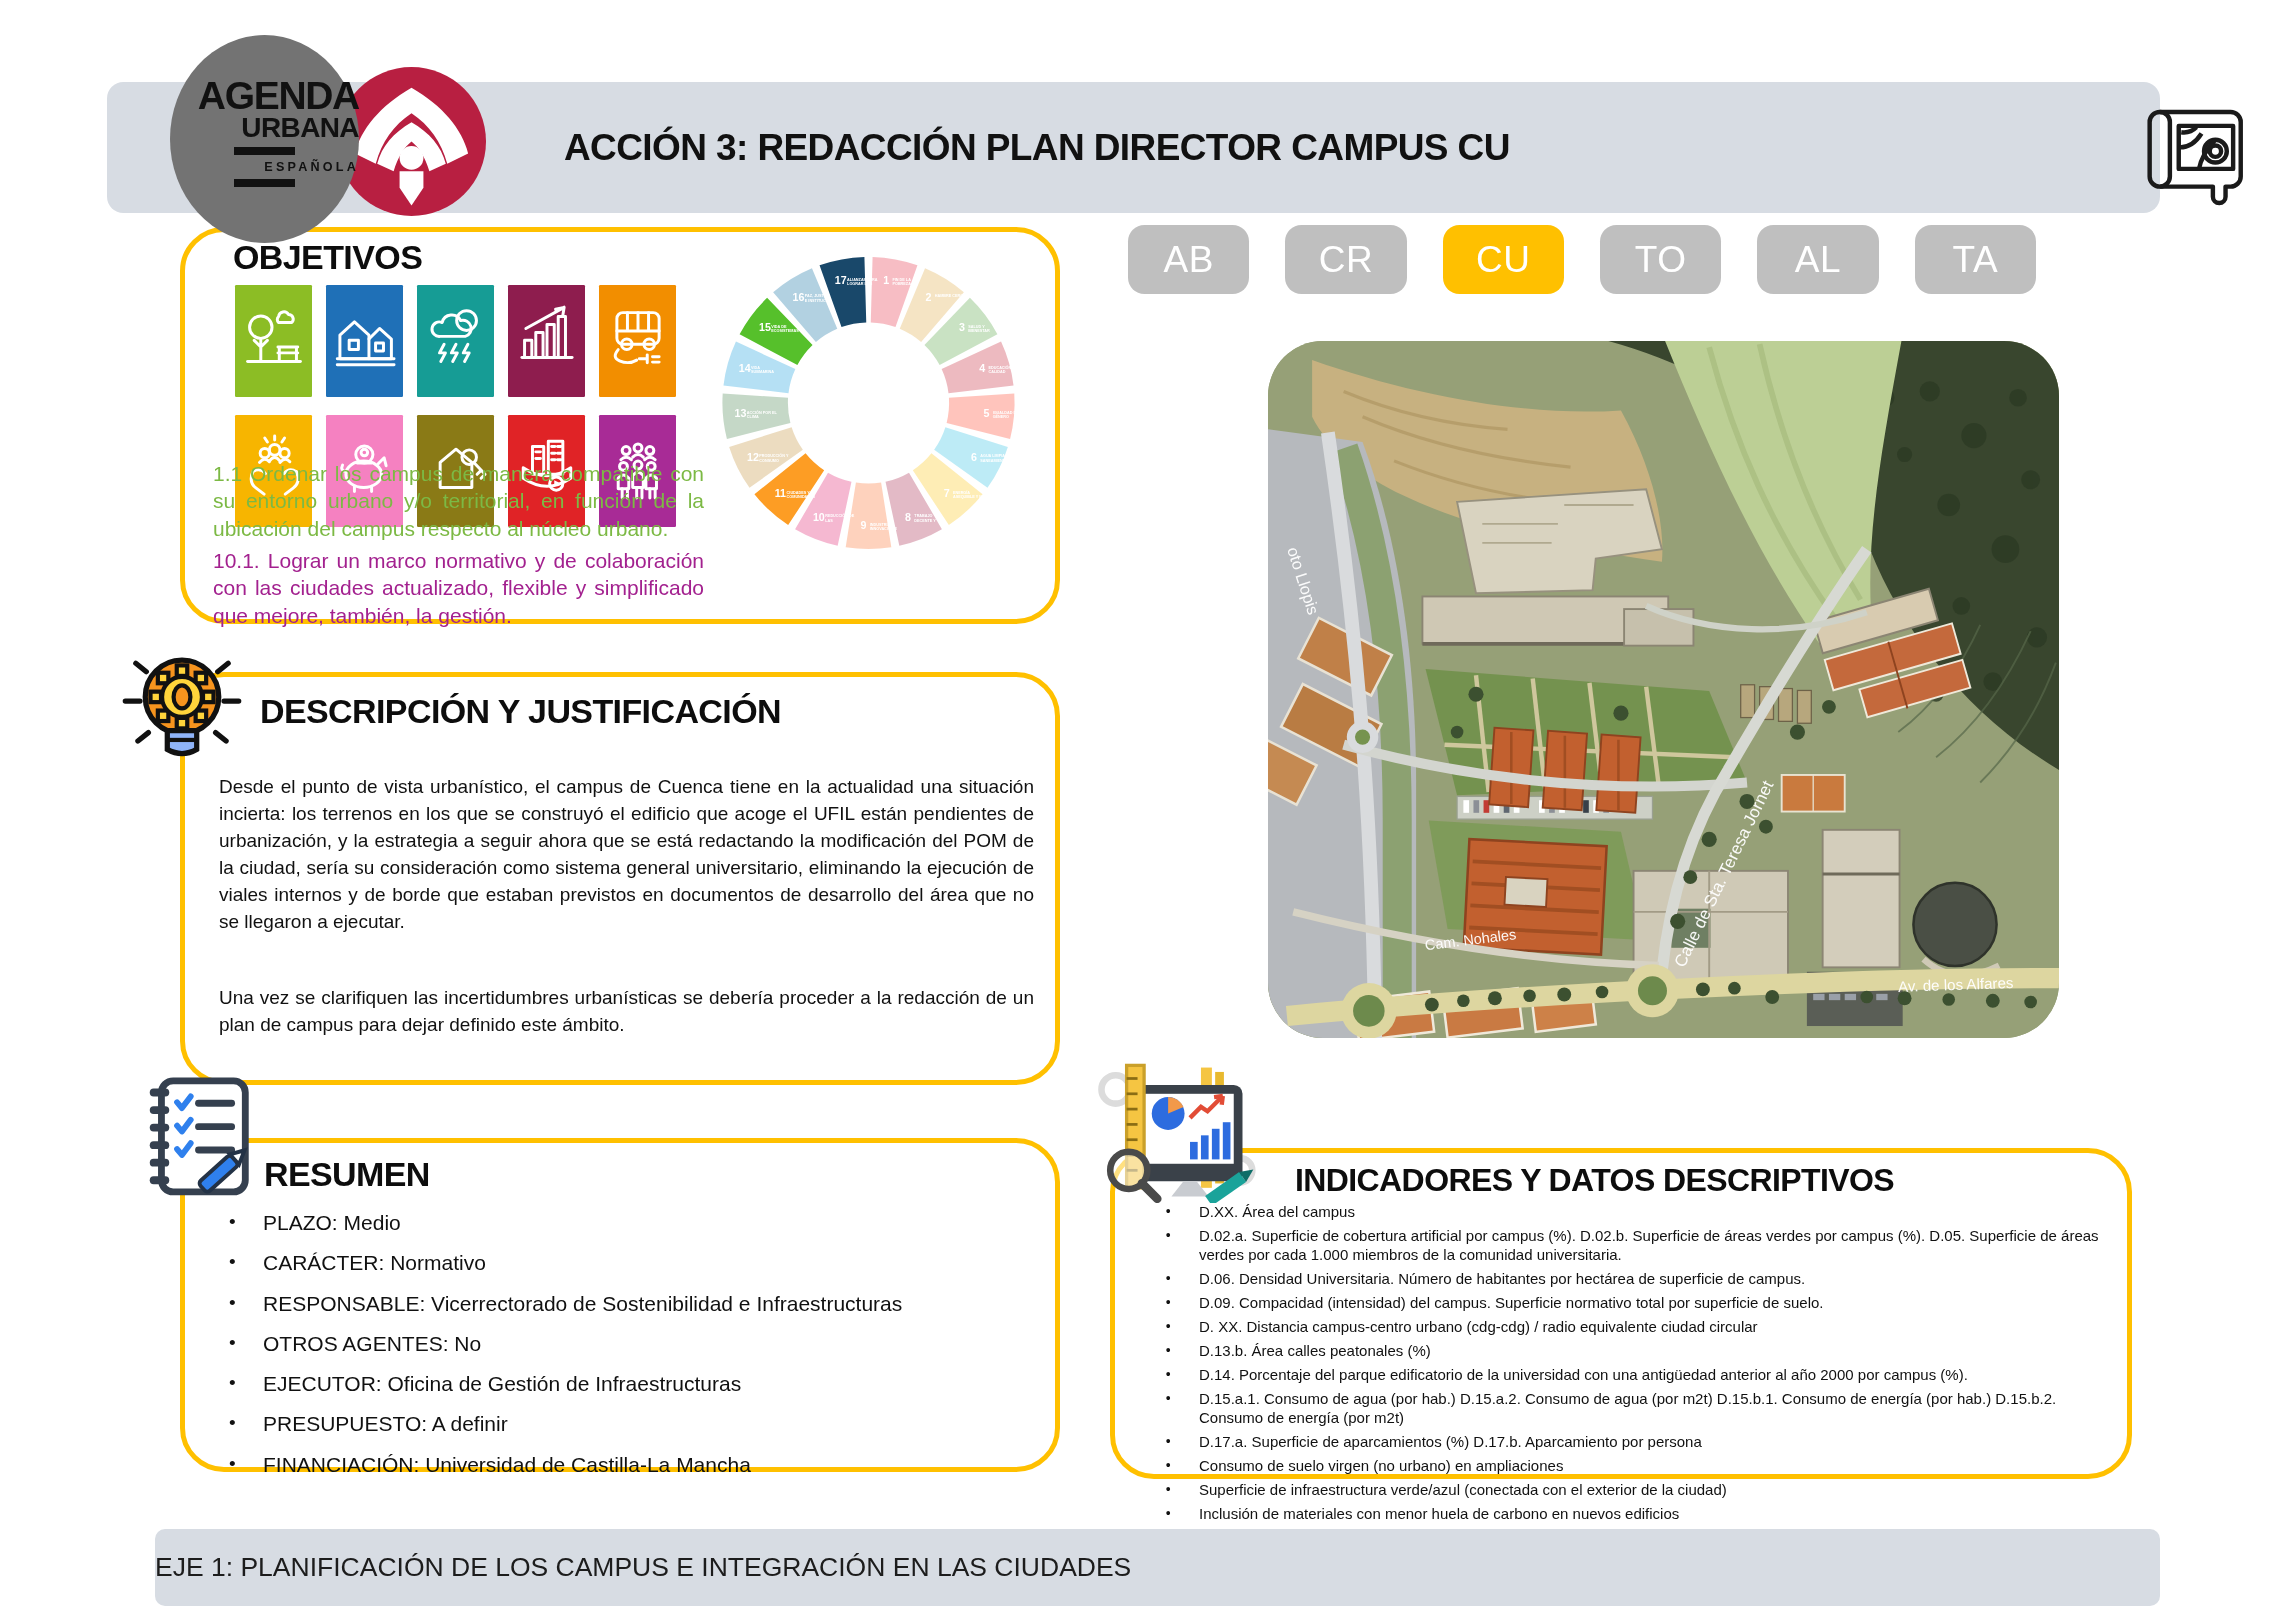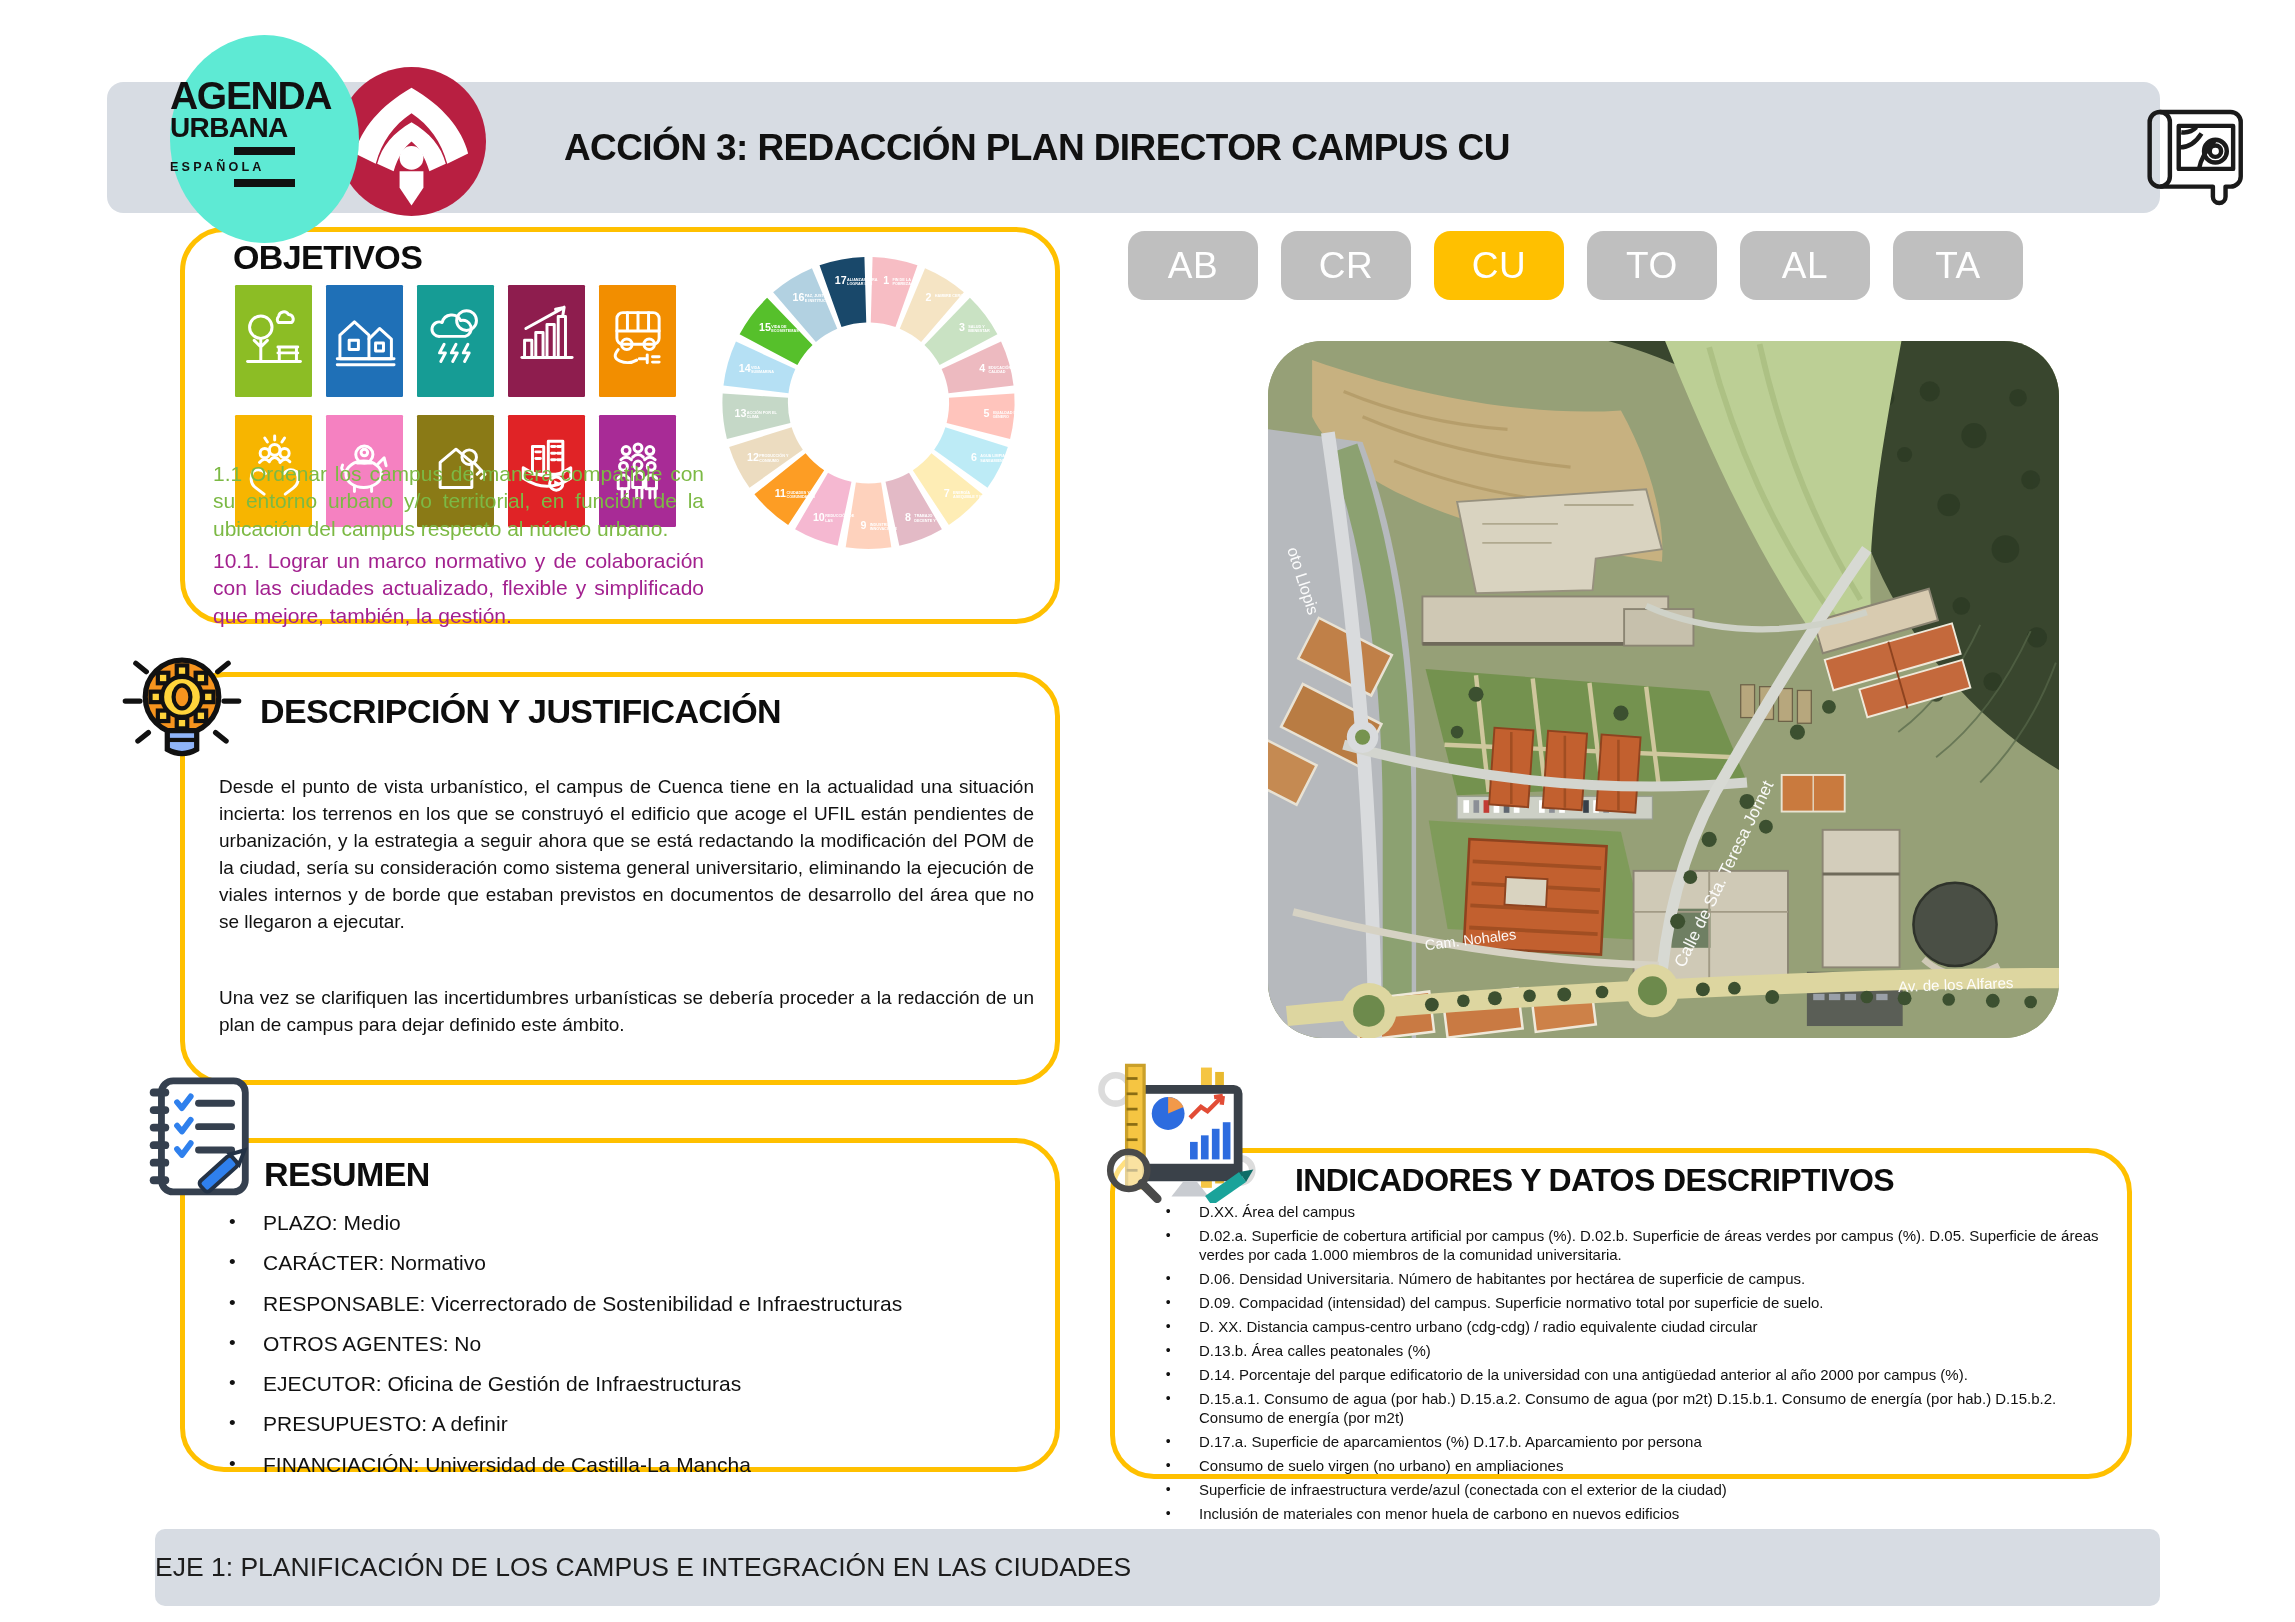--- a/index.html
+++ b/index.html
@@ -1,21 +1,21 @@
 <!DOCTYPE html>
 <html style="font-size:10px"><head>
 <meta charset="utf-8">
 <style>
   *{box-sizing:border-box;margin:0;padding:0}
   html,body{width:2295px;height:1623px;background:#fff;font-family:"Liberation Sans",sans-serif;overflow:hidden;position:relative}
   .abs{position:absolute}
   
   #top-bar{left:107px;top:82px;width:2053px;height:131px;background:#d7dce3;border-radius:16.4px}
   #page-title{left:564px;top:82px;width:1450px;height:131px;line-height:131px;font-size:37px;font-weight:700;color:#111;letter-spacing:-0.6px}
-  #aue-logo{left:170px;top:35px;width:189px;height:208px;background:#5eead4;border-radius:50%;text-align:left;color:#111;z-index:3}
+  #aue-logo{left:170px;top:35px;width:189px;height:208px;background:#737373;border-radius:50%;text-align:right;color:#111;z-index:3}
   #aue-logo .l1{font-size:39px;font-weight:800;letter-spacing:-1.3px;margin-top:43px;line-height:35px}
   #aue-logo .l2{font-size:28px;font-weight:800;letter-spacing:-0.6px;line-height:29px}
   #aue-logo .bar{width:61px;height:8.2px;background:#111;margin:5px auto}
   #aue-logo .l3{font-size:12.6px;font-weight:700;letter-spacing:3.2px;line-height:14px}
   #uclm-logo{left:337px;top:67px;width:149px;height:149px;border-radius:50%;background:#b81f41;z-index:2}
   #map-scroll-icon{left:2137px;top:93px;width:117px;height:117px;z-index:2}
   
   .ybox{border:5.7px solid #ffc000;border-radius:44px;background:#fff}
   #box-objetivos{left:180px;top:227px;width:880px;height:397px}
   #box-descripcion{left:180px;top:672px;width:880px;height:413px}
@@ -42,21 +42,21 @@
   #desc-p2{top:985px}
   
   #resumen-list{left:224px;top:1210px;width:807px;list-style:none}
   #resumen-list li{font-size:21px;color:#111;line-height:1.25;padding-left:39px;position:relative;margin-bottom:14px}
   #resumen-list li::before{content:"•";position:absolute;left:5px;font-size:19px}
   
   #ind-list{left:1162px;top:1202px;width:943px;list-style:none}
   #ind-list li{font-size:15px;color:#111;line-height:1.30;padding-left:37px;position:relative;margin-bottom:4.4px}
   #ind-list li::before{content:"•";position:absolute;left:3.8px;font-size:14px}
   
-  #tabs{left:1128px;top:231px;width:908px;height:69px;display:flex;gap:23px}
+  #tabs{left:1128px;top:225px;width:908px;height:69px;display:flex;gap:36px}
   .tab{width:130px;height:69px;border-radius:16.4px;background:#bfbfbf;color:#fff;font-size:37px;display:flex;align-items:center;justify-content:center;letter-spacing:0.6px}
   .tab.active{background:#ffc000}
   
   #campus-map{left:1268px;top:341px;width:791px;height:697px;border-radius:55px;overflow:hidden;background:#96a077}
   #campus-map svg{display:block;width:100%;height:100%}
   .map-label{fill:#fff;font-family:"Liberation Sans",sans-serif;opacity:.95}
   
   #bulb-icon{left:119px;top:636px;width:126px;height:136px;z-index:3}
   #notebook-icon{left:140px;top:1073px;width:117px;height:123px;z-index:3}
   #indicators-icon{left:1096px;top:1061px;width:164px;height:145px;z-index:3}

